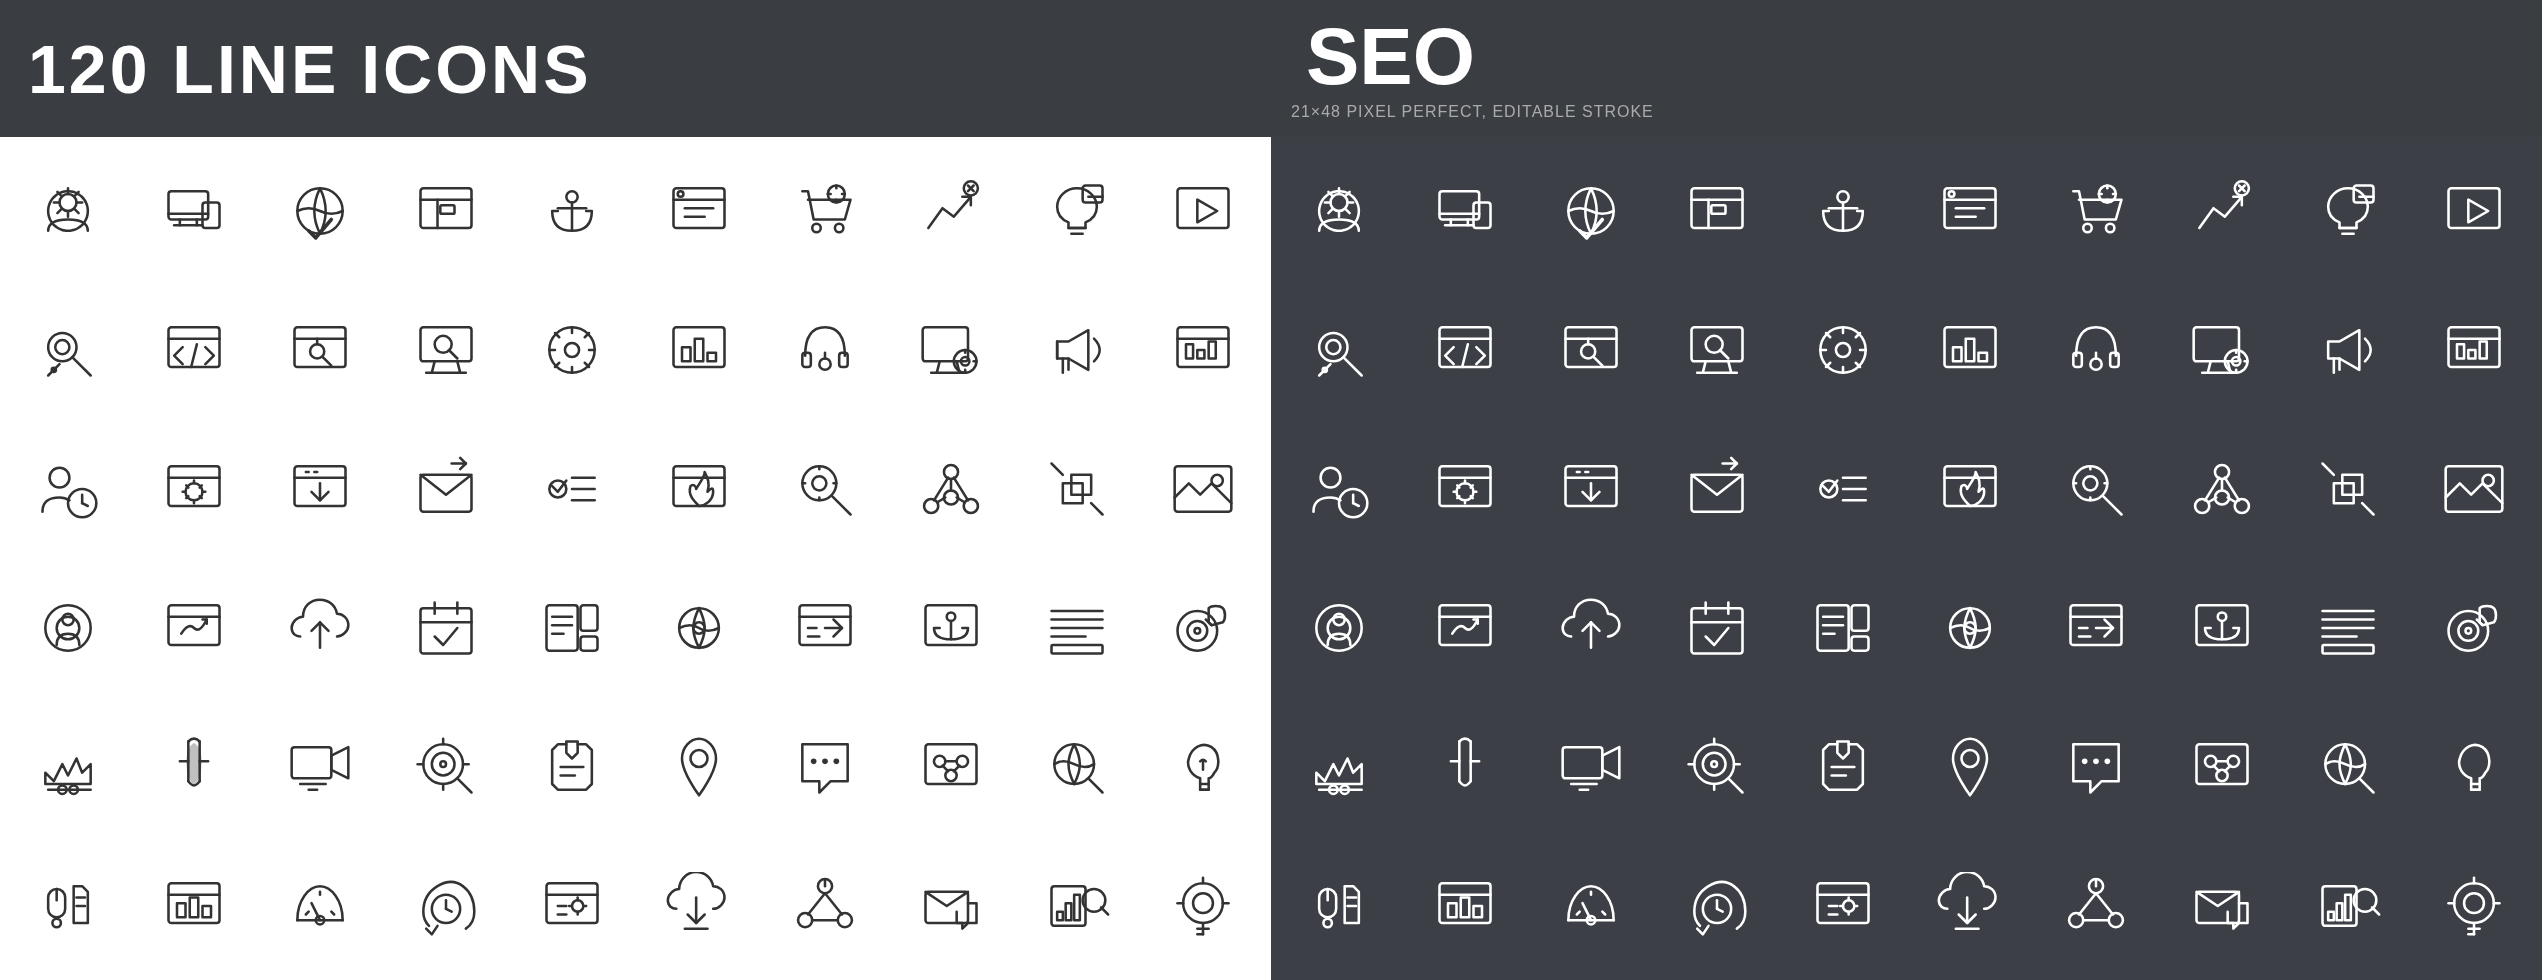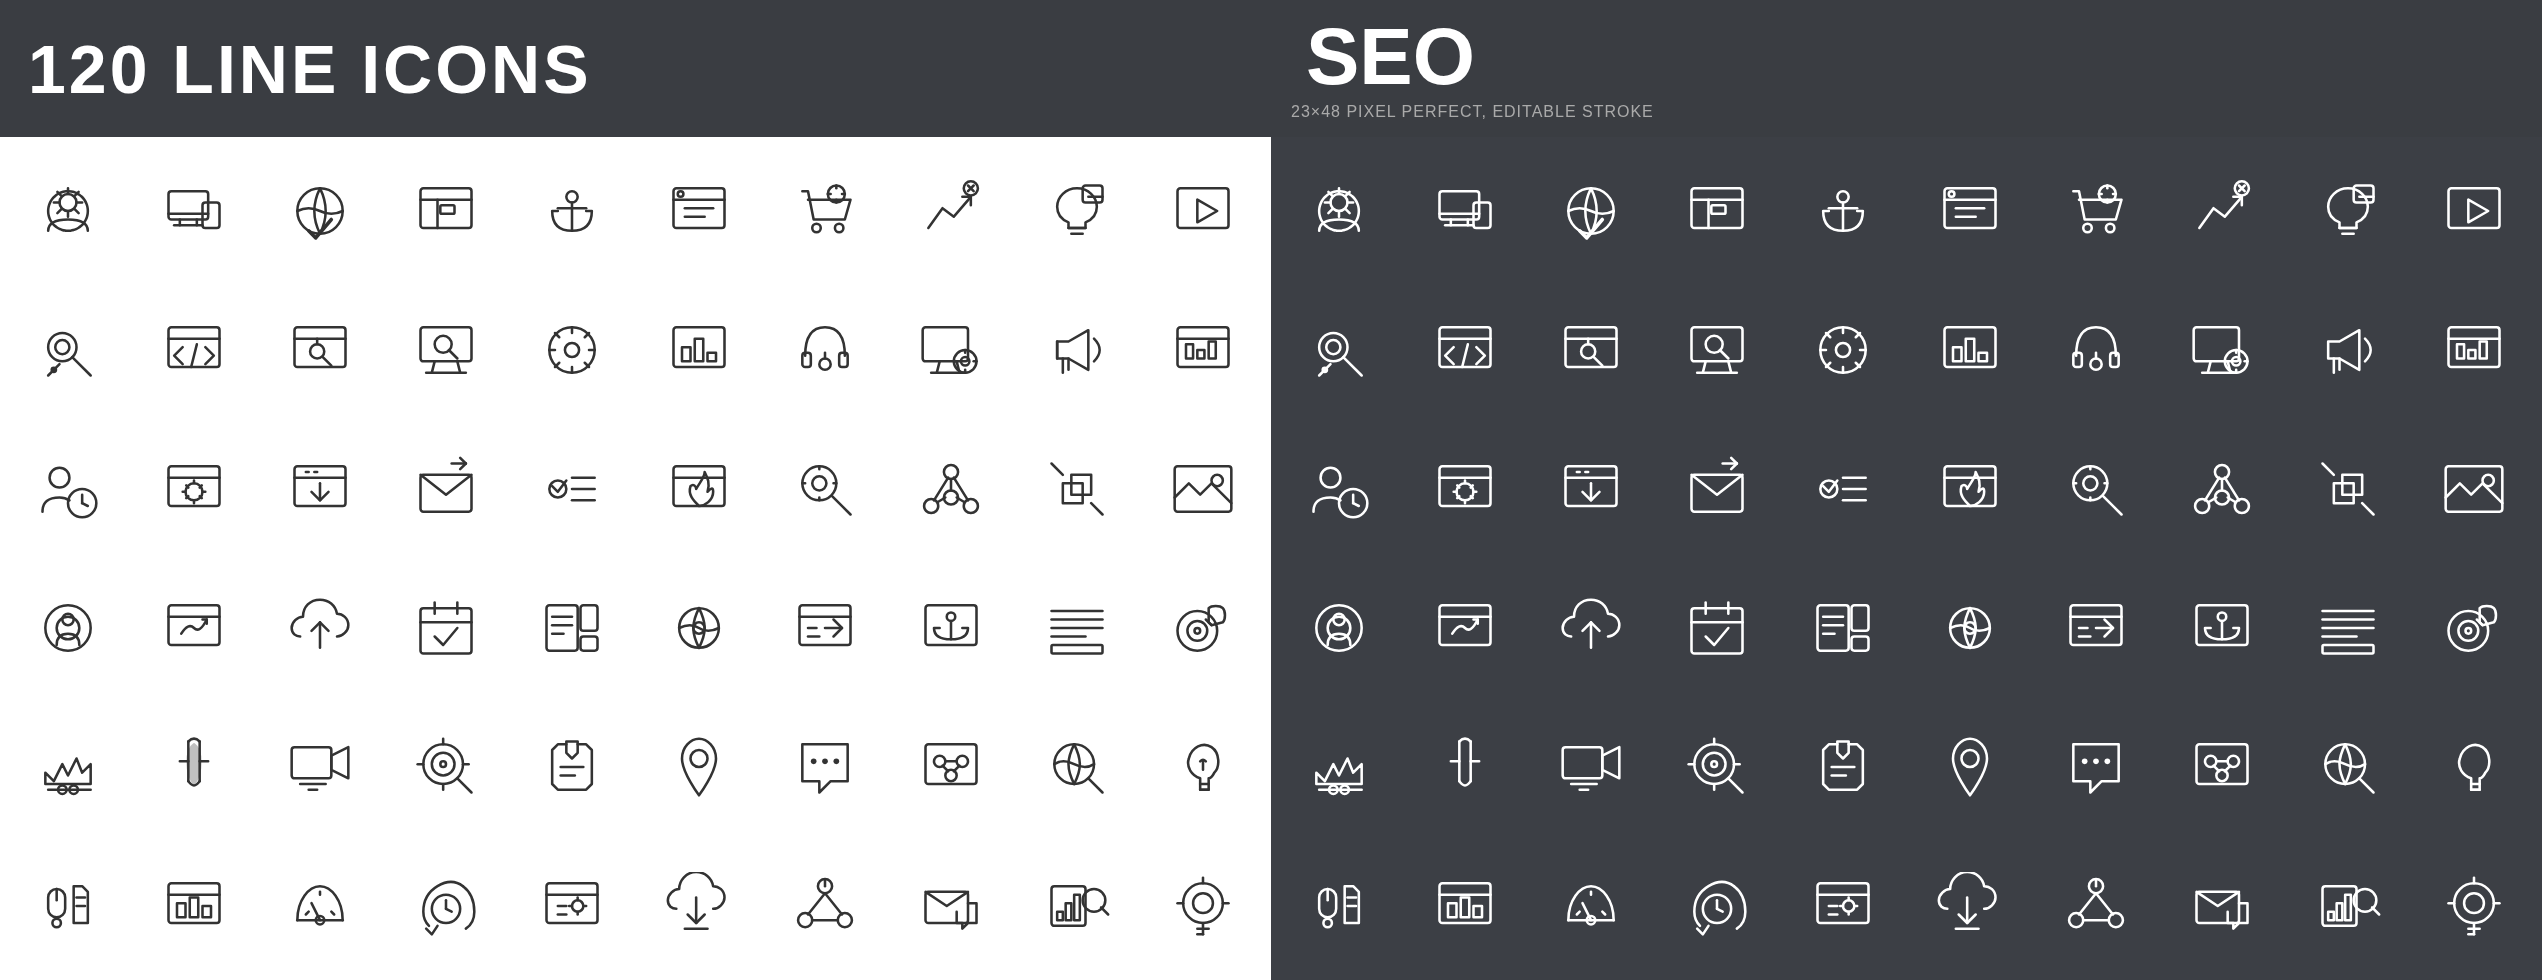--- a/index.html
+++ b/index.html
@@ -853,21 +853,21 @@
           </svg>
         </div>
 
     </div>
   </div>
 
   <div class="right-panel">
     <div class="right-header">
       <div class="header-right">
         <span class="seo-title">SEO</span>
-        <span class="pixel-subtitle">23×48 PIXEL PERFECT, EDITABLE STROKE</span>
+        <span class="pixel-subtitle">21×48 PIXEL PERFECT, EDITABLE STROKE</span>
       </div>
     </div>
     <div class="icons-area">
 
       <div class="ic">
           <svg viewBox="0 0 48 48">
             <g class="dark-stroke">
               <circle cx="24" cy="18" r="6"></circle>
               <path d="M24 12 L24 8M24 24 L24 28M18 18 L14 18M30 18 L34 18M19.5 13.5 L16.5 10.5M28.5 22.5 L31.5 25.5M19.5 22.5 L16.5 25.5M28.5 13.5 L31.5 10.5"></path>
               <path d="M10 38 Q10 30 24 30 Q38 30 38 38"></path>

